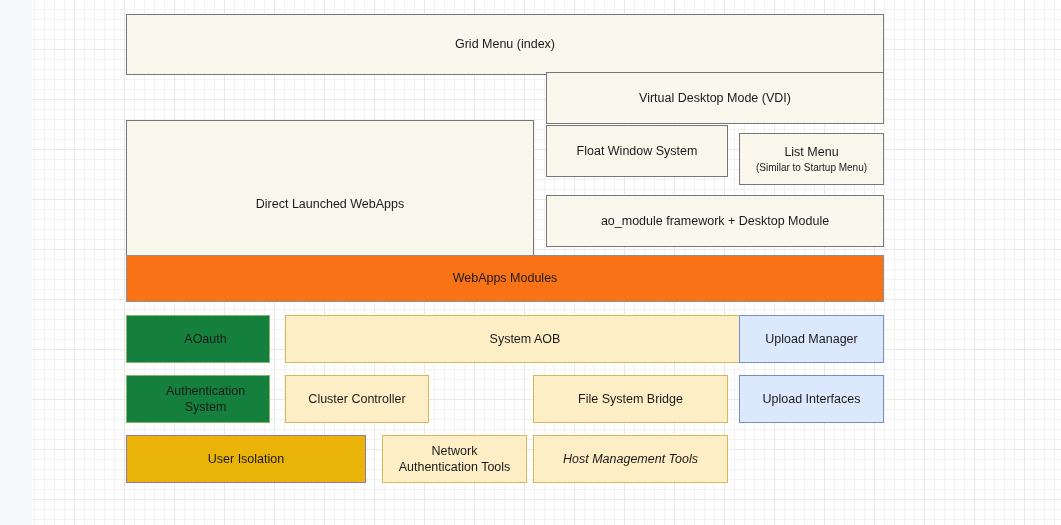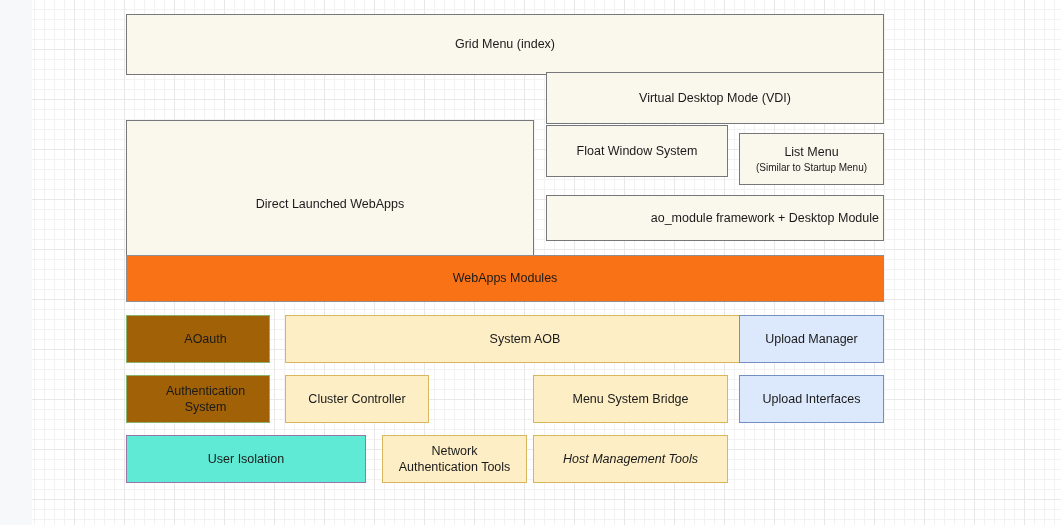--- a/index.html
+++ b/index.html
@@ -63,24 +63,24 @@
   .sub {
     font-size: 10px;
     line-height: 1.3;
     display: block;
     margin-top: 1px;
   }
 
   
   .cream  { background: #faf7ed; border-color: #76777a; }
   .grayb  { background: #f97316; border-color: #8d8f92; }
-  .green  { background: #a16207; border-color: #87b36a; padding-left: 19px; }
+  .green  { background: #15803d; border-color: #87b36a; padding-left: 19px; }
   .orange { background: #fdeec5; border-color: #d8b65c; }
   .blue   { background: #dce8fb; border-color: #7490c2; }
-  .purple { background: #5eead4; border-color: #9a76a8; justify-content: center; }
+  .purple { background: #eab308; border-color: #9a76a8; justify-content: center; }
 </style>
 </head>
 <body>
 
 <div id="canvas">
 
   <div id="grid"></div>
   <div id="gutter"></div>
 
   <div class="box cream" style="left:126px; top:14px; width:758px; height:61px;">
@@ -97,21 +97,21 @@
 
   <div class="box cream" style="left:546px; top:125px; width:182px; height:52px;">
     <span>Float Window System</span>
   </div>
 
   <div class="box cream" style="left:739px; top:133px; width:145px; height:52px;">
     <span>List Menu</span>
     <span class="sub">(Similar to Startup Menu)</span>
   </div>
 
-  <div class="box cream" style="left:546px; top:195px; width:338px; height:46px;align-items:flex-end;">
+  <div class="box cream" style="left:546px; top:195px; width:338px; height:52px;">
     <span>ao_module framework + Desktop Module</span>
   </div>
 
   <div class="box grayb" style="left:126px; top:255px; width:758px; height:47px;">
     <span>WebApps Modules</span>
   </div>
 
   <div class="box green" style="left:126px; top:315px; width:144px; height:48px;">
     <span>AOauth</span>
   </div>
@@ -128,21 +128,21 @@
     <span>Authentication</span>
     <span class="l2">System</span>
   </div>
 
   <div class="box orange" style="left:285px; top:375px; width:144px; height:48px;">
     <span>Cluster Controller</span>
   </div>
 
 
   <div class="box orange" style="left:533px; top:375px; width:195px; height:48px;">
-    <span>Menu System Bridge</span>
+    <span>File System Bridge</span>
   </div>
 
   <div class="box blue" style="left:739px; top:375px; width:145px; height:48px;">
     <span>Upload Interfaces</span>
   </div>
 
   <div class="box purple" style="left:126px; top:435px; width:240px; height:48px;">
     <span>User Isolation</span>
   </div>
 

